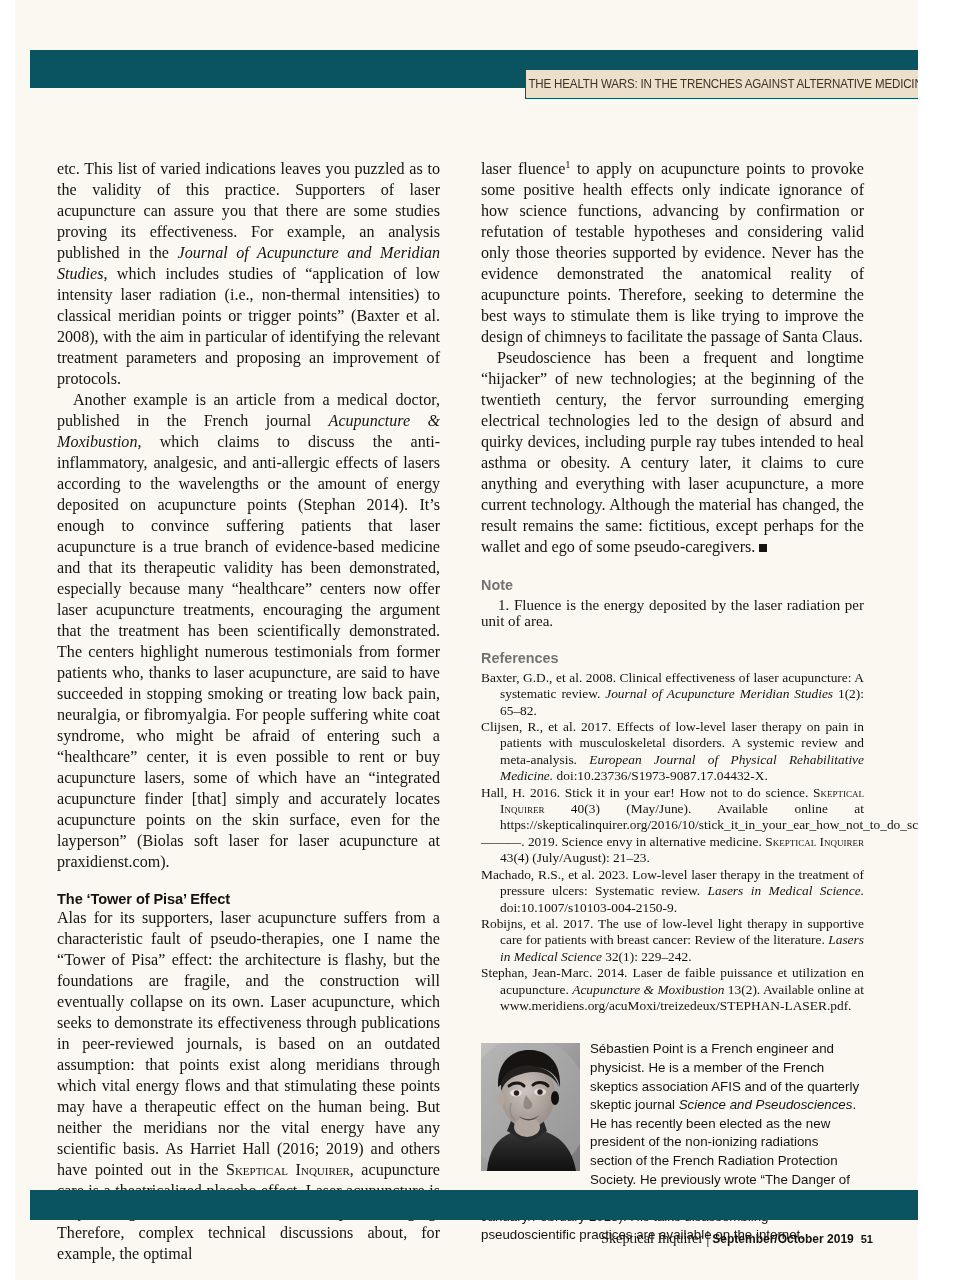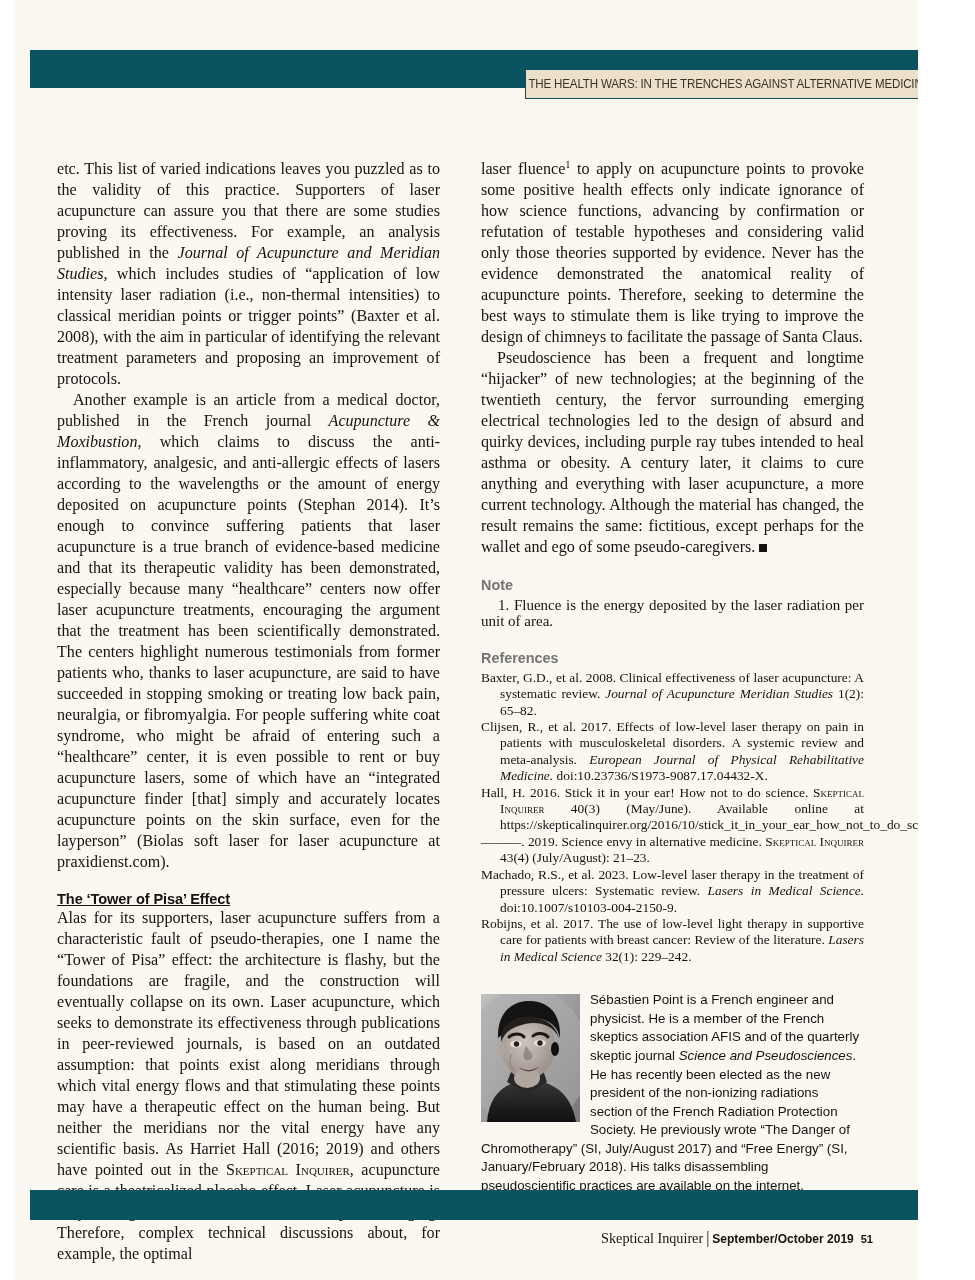--- a/index.html
+++ b/index.html
@@ -73,21 +73,20 @@
     display:inline-block;width:8px;height:8px;background:#16120f;
     margin-left:4px;vertical-align:baseline;
   }
   h3.subhead{
     margin:19px 0 0 0;
     font-family:"Liberation Sans",sans-serif;
     font-size:14.6px;
     font-weight:bold;
     color:#16120f;
     letter-spacing:-0.1px;
-    text-decoration:underline;
   }
   h3.subhead + p.body{text-indent:0;}
   h4.sect{
     margin:20px 0 4px 0;
     font-family:"Liberation Sans",sans-serif;
     font-size:14.4px;
     font-weight:bold;
     color:#737373;
   }
   p.note{
@@ -193,20 +192,21 @@
       <p class="ref"><span>Clijsen, R., et al. 2017. Effects of low-level laser therapy on pain in patients with musculoskeletal disorders. A systemic review and meta-analysis. </span><span class="ital">European Journal of Physical Rehabilitative Medicine.</span><span> doi:10.23736/S1973-9087.17.04432-X.</span></p>
 
       <p class="ref"><span>Hall, H. 2016. Stick it in your ear! How not to do science. </span><span class="sc">Skeptical Inquirer</span><span> 40(3) (May/June). Available online at https://skepticalinquirer.org/2016/10/stick_it_in_your_ear_how_not_to_do_science/.</span></p>
 
       <p class="ref"><span>———. 2019. Science envy in alternative medicine. </span><span class="sc">Skeptical Inquirer</span><span> 43(4) (July/August): 21–23.</span></p>
 
       <p class="ref"><span>Machado, R.S., et al. 2023. Low-level laser therapy in the treatment of pressure ulcers: Systematic review. </span><span class="ital">Lasers in Medical Science.</span><span> doi:10.1007/s10103-004-2150-9.</span></p>
 
       <p class="ref"><span>Robijns, et al. 2017. The use of low-level light therapy in supportive care for patients with breast cancer: Review of the literature. </span><span class="ital">Lasers in Medical Science</span><span> 32(1): 229–242.</span></p>
 
+      <p class="ref"><span>Stephan, Jean-Marc. 2014. Laser de faible puissance et utilization en acupuncture. </span><span class="ital">Acupuncture &amp; Moxibustion</span><span> 13(2). Available online at www.meridiens.org/acuMoxi/treizedeux/STEPHAN-LASER.pdf.</span></p>
 
       <div class="biowrap">
         <div class="photo">
           <svg width="99" height="128" viewBox="0 0 99 128">
             <defs>
               <linearGradient id="bgg" x1="0" y1="0" x2="1" y2="1">
                 <stop offset="0" stop-color="#c9c9c9"></stop>
                 <stop offset="1" stop-color="#7d7d7d"></stop>
               </linearGradient>
               <linearGradient id="shirt" x1="0" y1="0" x2="0" y2="1">

